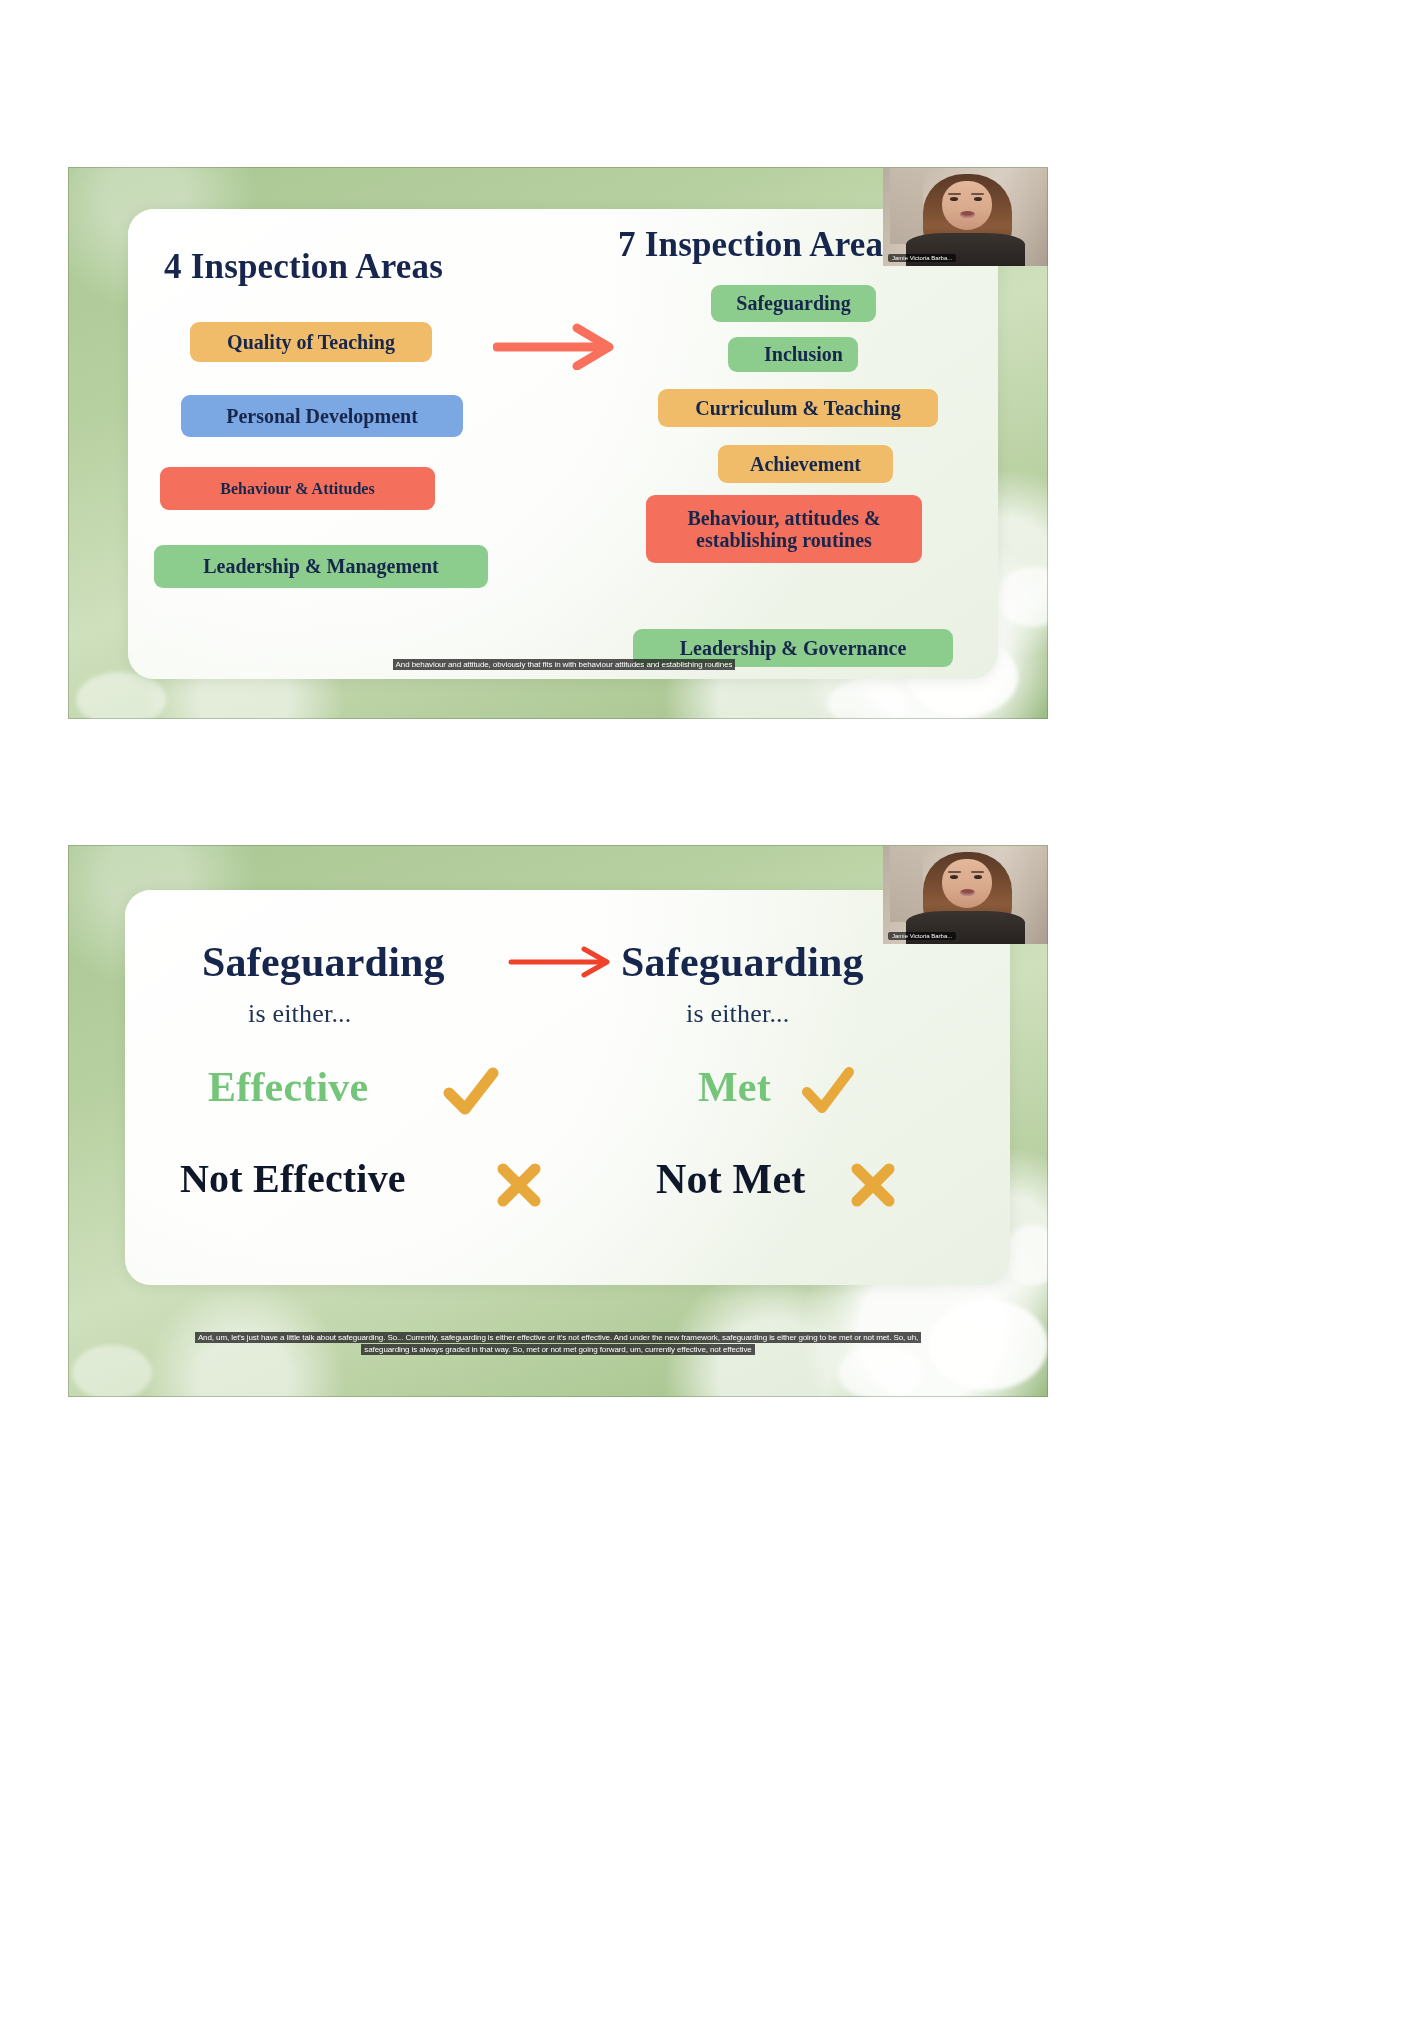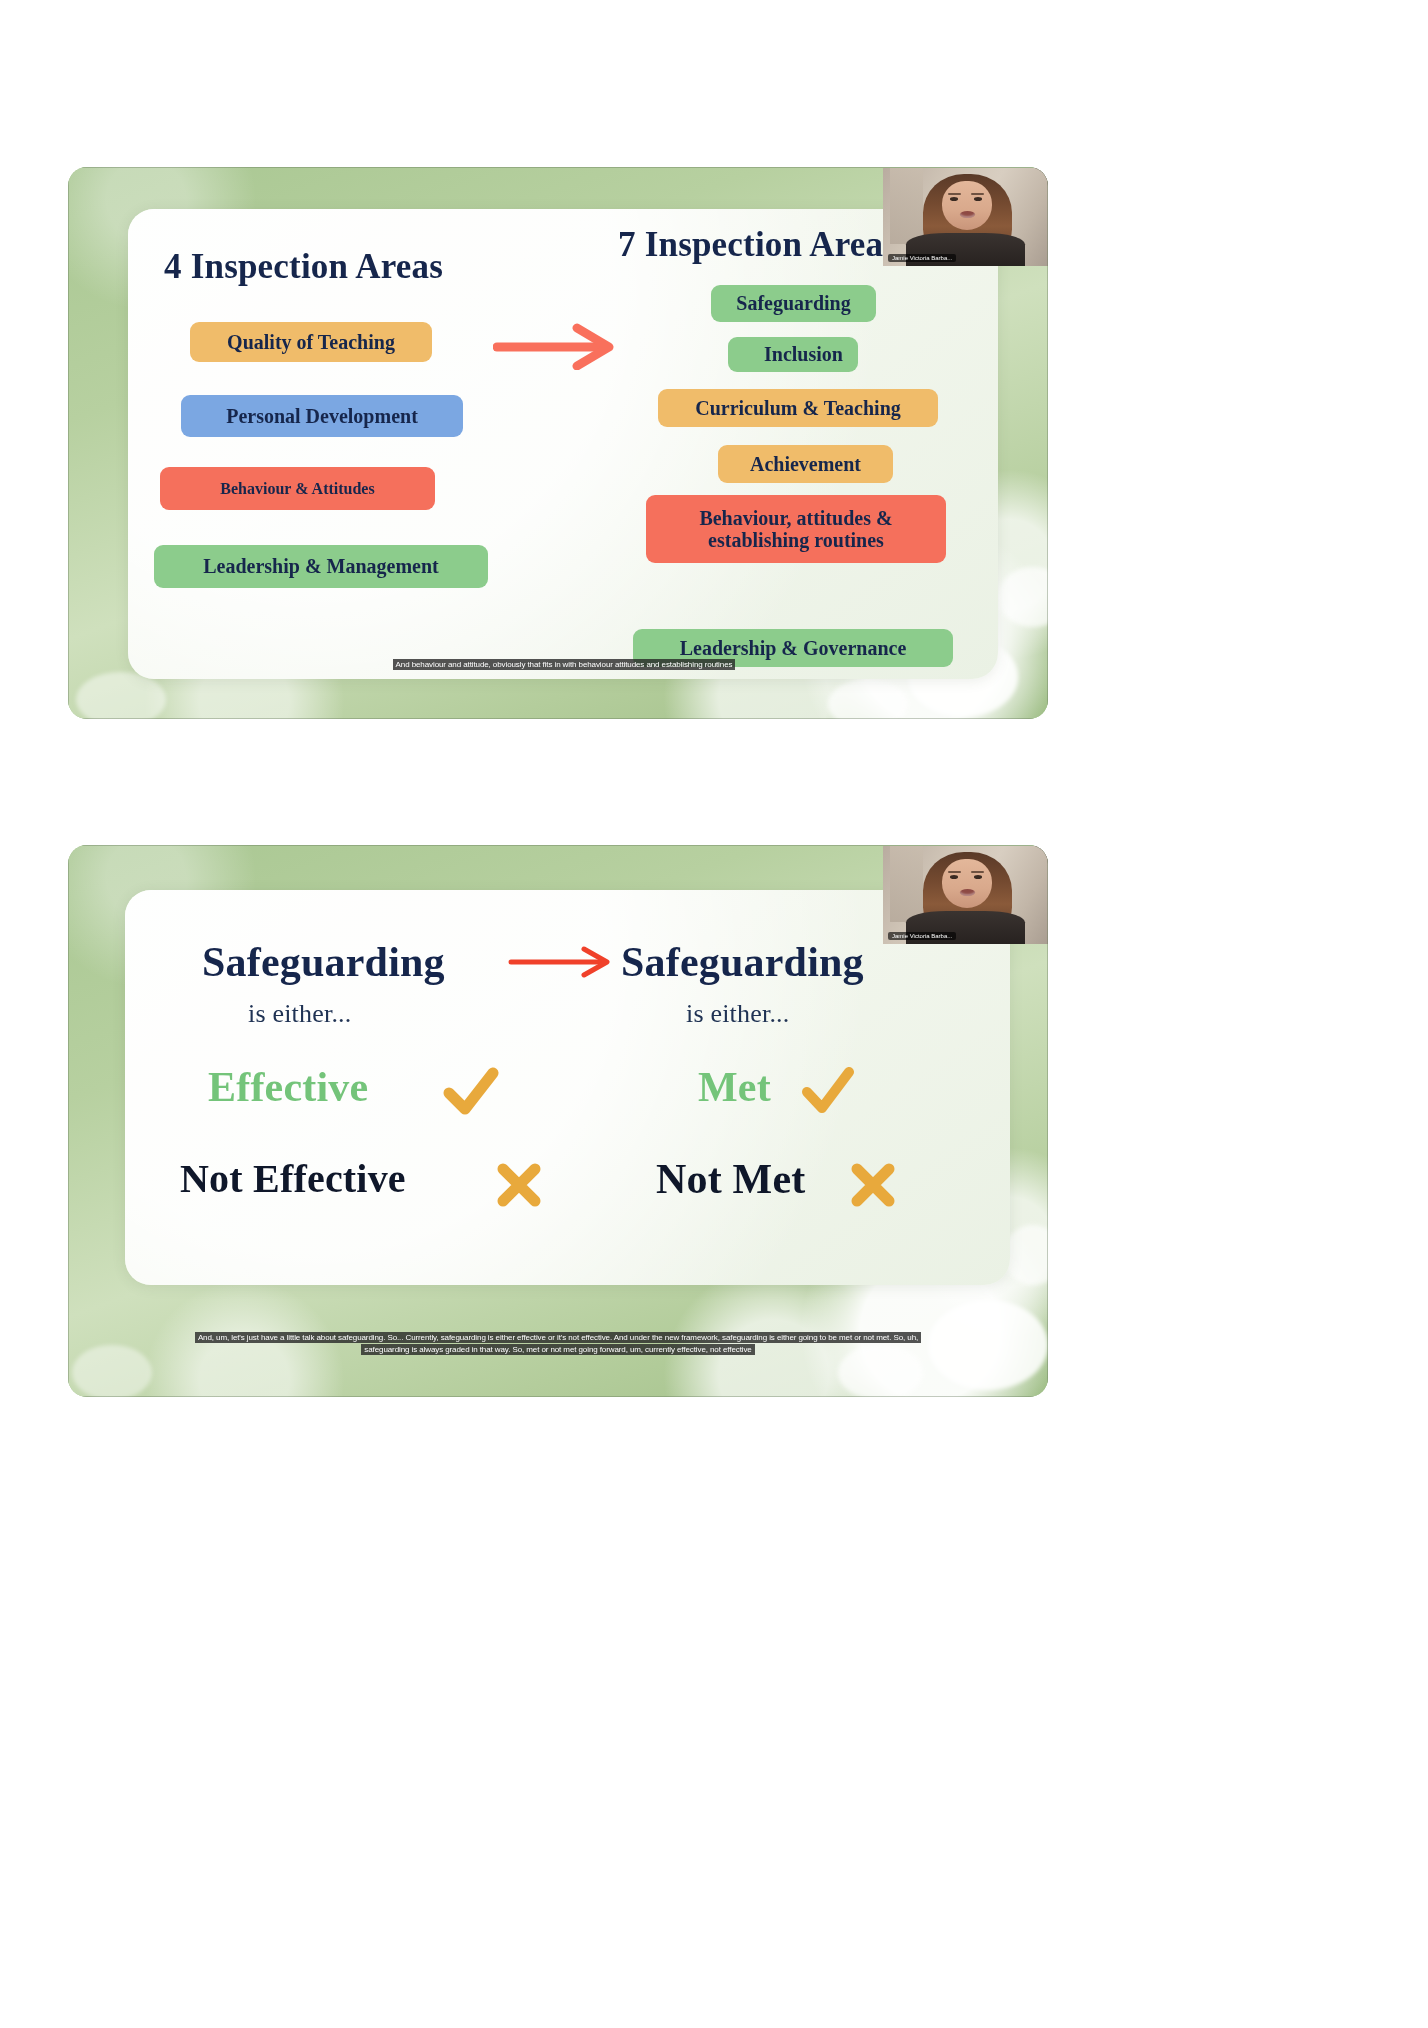--- a/index.html
+++ b/index.html
@@ -1,19 +1,19 @@
 <!DOCTYPE html>
 <html><head>
 <meta charset="utf-8">
 <style>
   html,body{margin:0;padding:0;background:#ffffff;}
   body{width:1428px;height:2028px;position:relative;font-family:"Liberation Serif",serif;overflow:hidden;}
 
   
-  .slide-frame{position:absolute;overflow:hidden;background:#9dc08b;border-radius:19px;}
+  .slide-frame{position:absolute;overflow:hidden;background:#9dc08b;}
   .slide-frame::after{content:"";position:absolute;inset:0;pointer-events:none;
      box-shadow:inset 0 0 0 1px rgba(90,110,80,.35);}
 
   
   .slide-bg{position:absolute;inset:0;
      background:
        radial-gradient(circle at 88% 88%, rgba(255,255,255,.95) 0 70px, rgba(255,255,255,0) 130px),
        radial-gradient(circle at 96% 72%, rgba(255,255,255,.75) 0 45px, rgba(255,255,255,0) 95px),
        radial-gradient(circle at 72% 96%, rgba(255,255,255,.7) 0 55px, rgba(255,255,255,0) 110px),
        radial-gradient(circle at 18% 97%, rgba(255,255,255,.55) 0 45px, rgba(255,255,255,0) 100px),
@@ -114,21 +114,21 @@
   </div>
   <div class="pill c-green" style="left:660px;top:170px;width:130px;height:35px;font-size:20px;padding-left:35px;">
     <span>Inclusion</span>
   </div>
   <div class="pill c-orange" style="left:590px;top:222px;width:280px;height:38px;font-size:20px;">
     <span>Curriculum &amp; Teaching</span>
   </div>
   <div class="pill c-orange" style="left:650px;top:278px;width:175px;height:38px;font-size:20px;">
     <span>Achievement</span>
   </div>
-  <div class="pill c-coral" style="left:578px;top:328px;width:300px;height:68px;font-size:20px;">
+  <div class="pill c-coral" style="left:578px;top:328px;width:276px;height:68px;font-size:20px;">
     <span>Behaviour, attitudes &amp;
 establishing routines</span>
   </div>
   <div class="pill c-green" style="left:565px;top:462px;width:320px;height:38px;font-size:20px;">
     <span>Leadership &amp; Governance</span>
   </div>
 
   <div class="cam" style="left:815px;top:1px;width:165px;height:98px;">
     <div class="cam-bg"></div>
     <div class="cam-wallL"></div>

